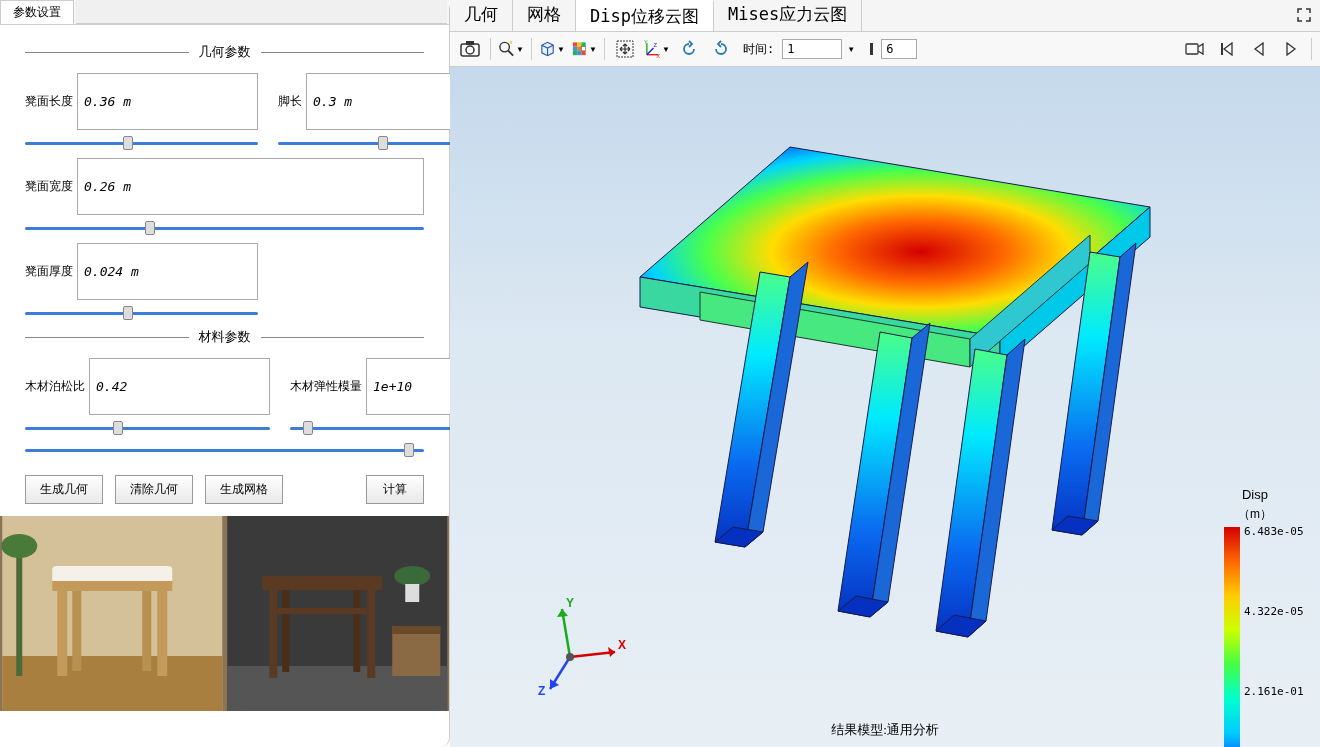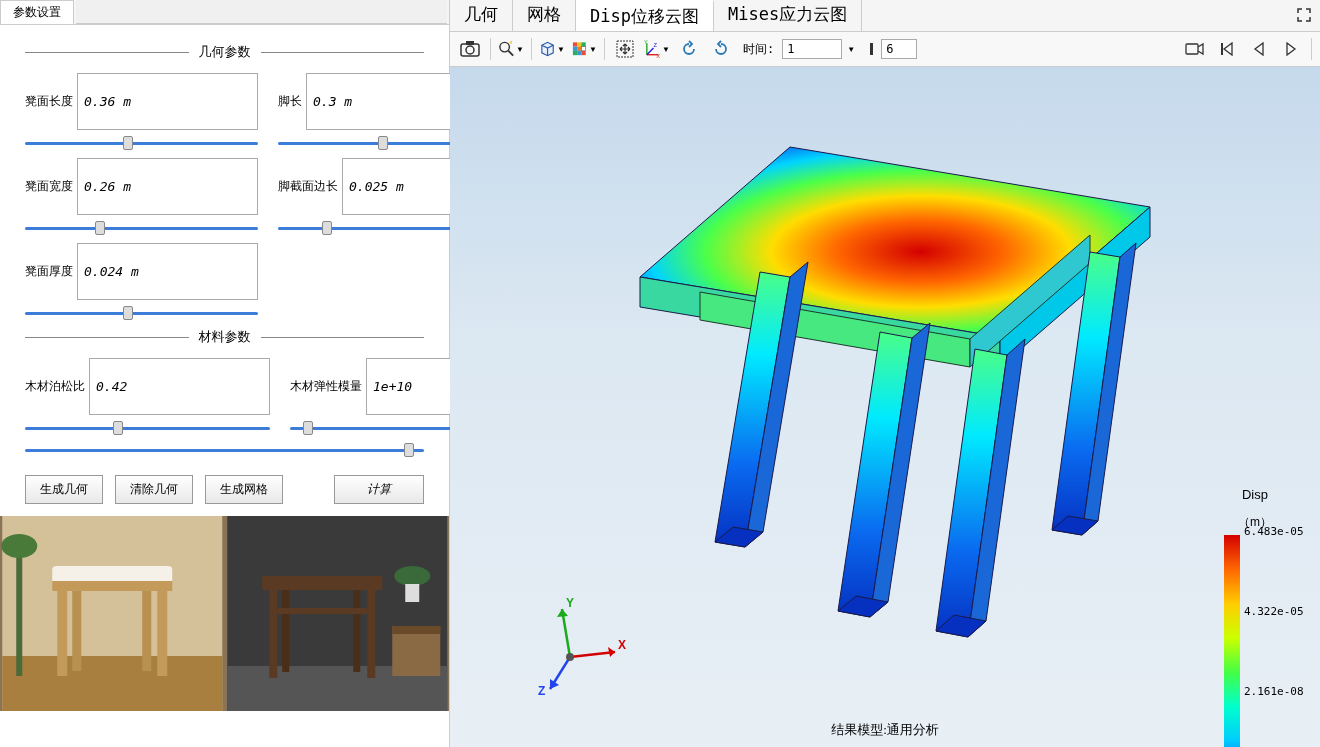--- a/index.html
+++ b/index.html
@@ -1,58 +1,58 @@
 <!DOCTYPE html>
 <html><head>
 <meta charset="utf-8">
 <style>
 * { box-sizing: border-box; margin: 0; padding: 0; }
 body { font-family: "Microsoft YaHei", sans-serif; font-size: 12px; background: #fff; width: 1320px; height: 747px; overflow: hidden; }
 .main-layout { display: flex; height: 100%; }
-.left-panel { width: 450px; border-right: 1px solid #ccc; display: flex; flex-direction: column; }
+.left-panel { width: 450px; border-right: 1px solid #ccc; display: flex; flex-direction: column; border-radius: 9px; }
 .left-tabs { display: flex; border-bottom: 1px solid #ccc; background: #f5f5f5; }
 .left-tab { padding: 3px 12px; background: #fff; border: 1px solid #ccc; border-bottom: none; margin-right: 2px; font-size: 12px; }
 .left-tab.spacer { flex: 1; background: #f0f0f0; border: none; border-bottom: 1px solid #ccc; }
 .params-area { padding: 10px 25px; }
 .section-title { display: flex; align-items: center; margin: 8px 0 12px; }
 .section-title .line { flex: 1; height: 1px; background: #888; }
 .section-title .txt { padding: 0 10px; font-size: 13px; }
 .param-grid { display: flex; gap: 20px; margin-bottom: 8px; }
 .param-item { flex: 1; }
 .param-row { display: flex; align-items: center; gap: 4px; }
 .param-label { font-size: 12px; white-space: nowrap; }
 .param-input { flex: 1; padding: 20px 6px; border: 1px solid #aaa; font-family: monospace; font-size: 13px; background: #fff; min-width: 80px; font-style: italic; }
 .slider-track { position: relative; height: 14px; margin-top: 6px; }
 .slider-line { position: absolute; top: 6px; left: 0; right: 0; height: 3px; background: #3b7dd8; border-radius: 2px; }
 .slider-handle { position: absolute; top: 0; width: 10px; height: 14px; background: #ddd; border: 1px solid #888; border-radius: 2px; }
 .force-row { display: flex; align-items: center; gap: 6px; margin-top: 12px; }
 .force-row .param-label { min-width: 30px; }
 .force-row .param-input { flex: 1; }
 .buttons-row { display: flex; gap: 12px; margin-top: 18px; padding: 0 0; }
 .btn { padding: 5px 14px; border: 1px solid #999; background: linear-gradient(#fff,#e8e8e8); font-size: 12px; cursor: pointer; }
-.btn.calc { margin-left: auto; padding: 5px 32px; font-style: italic; }
+.btn.calc { margin-left: auto; padding: 5px 16px; }
 .images-row { display: flex; margin-top: 2px; flex: 1; }
 .img-placeholder { flex: 1; height: 195px; background: #8b7355; position: relative; overflow: hidden; }
 .stool-svg { width: 100%; height: 100%; }
 .right-panel { flex: 1; display: flex; flex-direction: column; }
 .right-tabs { display: flex; background: #f5f5f5; border-bottom: 1px solid #ccc; }
 .right-tab { padding: 3px 14px; font-family: monospace; font-size: 17px; border-right: 1px solid #ccc; cursor: pointer; }
 .right-tab.active { background: #fff; border-top: 2px solid #fff; }
 .toolbar { display: flex; align-items: center; padding: 4px 6px; gap: 4px; border-bottom: 1px solid #ccc; background: #f8f8f8; }
 .tb-btn { width: 28px; height: 26px; display: flex; align-items: center; justify-content: center; border: 1px solid transparent; cursor: pointer; position: relative; }
 .tb-sep { width: 1px; height: 22px; background: #ccc; margin: 0 2px; }
 .tb-label { font-size: 12px; margin: 0 4px; font-family: monospace; }
 .tb-input { width: 60px; padding: 2px 4px; border: 1px solid #aaa; font-size: 12px; font-family: monospace; }
 .tb-input.narrow { width: 36px; }
 .dropdown-arrow { font-size: 8px; margin-left: 1px; }
 .viewport { flex: 1; background: linear-gradient(#c5d9ec,#dce8f2 40%,#e8eff5); position: relative; overflow: hidden; }
 .stool-3d { position: absolute; top: 50px; left: 120px; width: 620px; height: 560px; }
 .axis-triad { position: absolute; bottom: 50px; left: 80px; }
 .legend { position: absolute; right: 20px; top: 420px; width: 90px; }
-.legend-title { text-align: center; font-size: 13px; margin-bottom: 12px; }
+.legend-title { text-align: center; font-size: 13px; margin-bottom: 4px; }
 .legend-unit { text-align: center; font-size: 12px; margin-bottom: 4px; }
 .legend-bar { width: 16px; height: 240px; margin-left: 14px; background: linear-gradient(to bottom, #d40000, #ff6600, #ffcc00, #ccff00, #44ff44, #00ffcc, #00ccff, #0044ff); }
 .legend-labels { position: absolute; left: 34px; top: 42px; height: 240px; font-family: monospace; font-size: 11px; }
 .legend-labels div { position: absolute; white-space: nowrap; }
 .footer-label { position: absolute; bottom: 8px; left: 50%; transform: translateX(-50%); font-family: "Microsoft YaHei"; font-size: 13px; }
 .expand-icon { position: absolute; right: 2px; top: 2px; }
 </style>
 </head>
 <body>
 
@@ -95,30 +95,20 @@
 
       <div class="param-grid">
         <div class="param-item">
           <div class="param-row">
             <span class="param-label">凳面宽度</span>
             <input class="param-input" value="0.26 m" style="">
           </div>
           <div class="slider-track">
               <div class="slider-line"></div>
               <div class="slider-handle" style="left:30%"></div>
-            </div>
-        </div>
-        <div class="param-item">
-          <div class="param-row">
-            <span class="param-label">脚截面边长</span>
-            <input class="param-input" value="0.025 m" style="">
-          </div>
-          <div class="slider-track">
-              <div class="slider-line"></div>
-              <div class="slider-handle" style="left:18%"></div>
             </div>
         </div>
       </div>
 
       <div class="param-grid">
         <div class="param-item">
           <div class="param-row">
             <span class="param-label">凳面厚度</span>
             <input class="param-input" value="0.024 m" style="">
           </div>
@@ -393,21 +383,21 @@
         <text x="8" y="98" font-size="12" fill="#2244ee" font-weight="bold">Z</text>
       </svg>
 
       <div class="legend">
         <div class="legend-title">Disp</div>
         <div class="legend-unit">（m）</div>
         <div class="legend-bar"></div>
         <div class="legend-labels">
           <div style="top:-4px">6.483e-05</div>
           <div style="top:76px">4.322e-05</div>
-          <div style="top:156px">2.161e-08</div>
+          <div style="top:156px">2.161e-01</div>
 
         </div>
       </div>
 
       <div class="footer-label">结果模型:通用分析</div>
     </div>
   </div>
 </div>
 
 </body></html>

